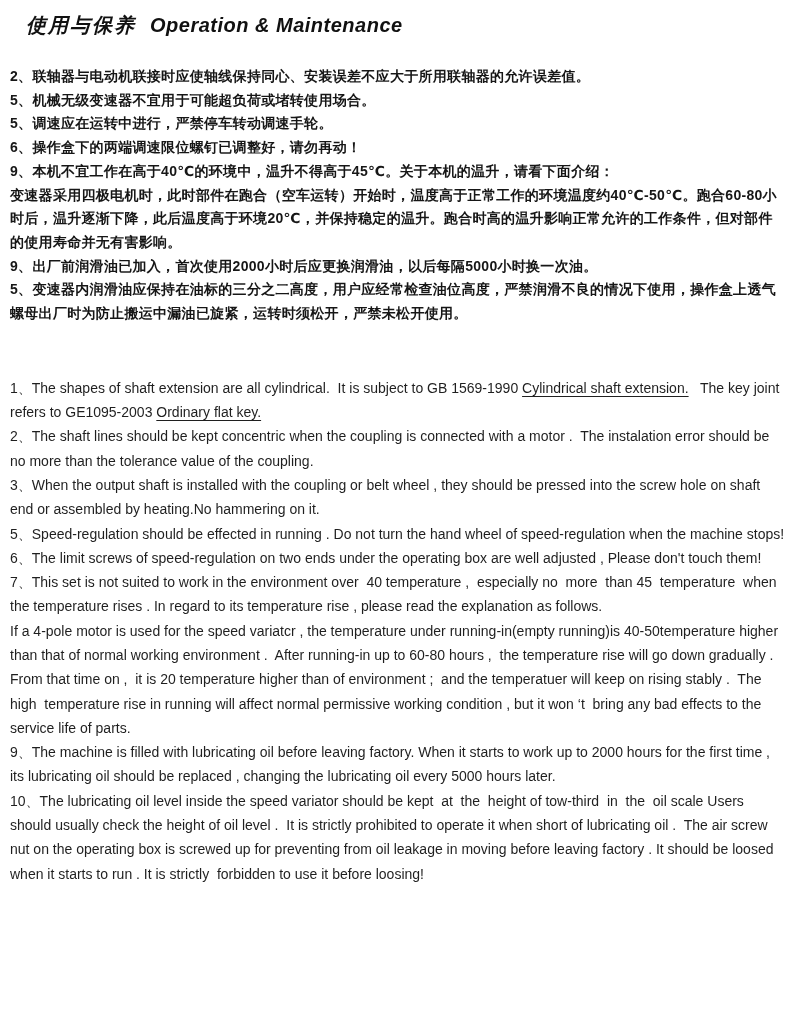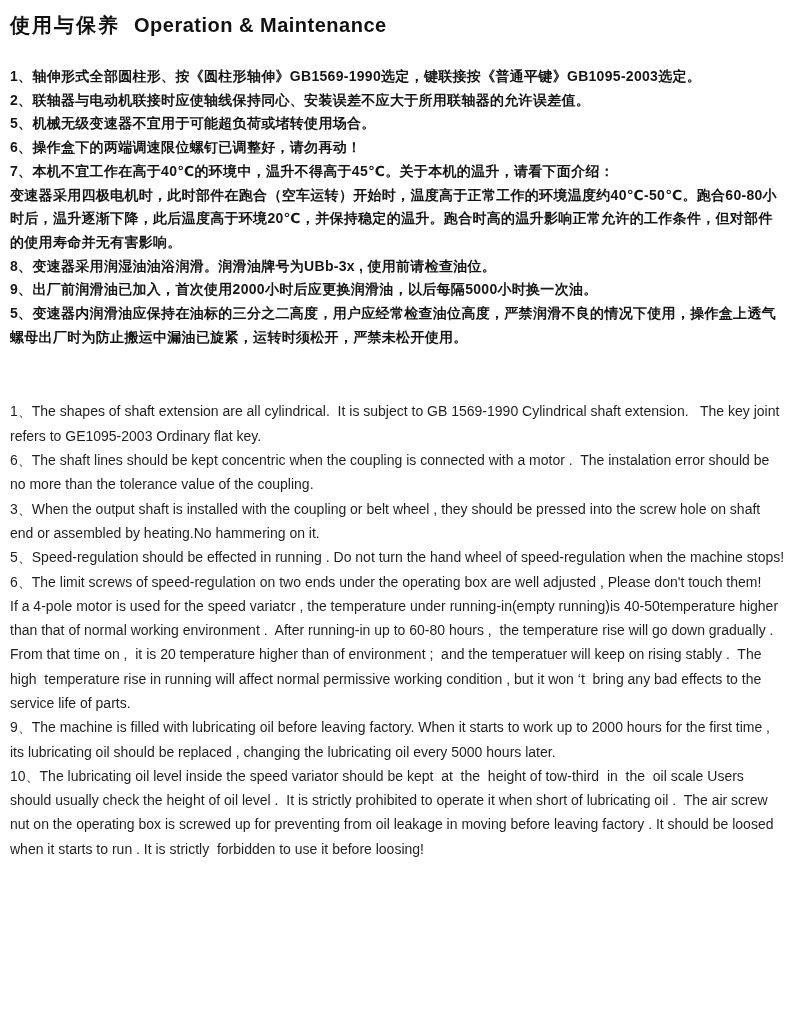--- a/index.html
+++ b/index.html
@@ -11,26 +11,27 @@
     width: 800px;
     height: 1009px;
     overflow: hidden;
     color: #1c1c1c;
     font-family: "Liberation Sans", "DejaVu Sans", sans-serif;
   }
   .page {
     padding: 10px 14px 0 10px;
   }
   .doc-title {
-    margin: 2px 0 0 0;
+    margin: 2px 0 0 16px;
     font-size: 20px;
     font-weight: bold;
     letter-spacing: 0.5px;
     color: #111;
     white-space: pre-wrap;
+    font-style: italic;
   }
   .doc-title .title-zh {
     letter-spacing: 2px;
     margin-right: 14px;
   }
   .cn-section {
     margin-top: 26px;
   }
   .cn-section p {
     margin: 0;
@@ -46,46 +47,47 @@
   }
   .en-section p {
     margin: 0;
     font-size: 14px;
     font-weight: normal;
     line-height: 24.3px;
     color: #1f1f1f;
     white-space: pre-wrap;
   }
   .u {
+    text-decoration: underline;
     text-underline-offset: 3px;
   }
 </style>
 </head>
 <body>
 
 <div class="page">
 
   <h1 class="doc-title"><span class="title-zh">使用与保养</span><span class="title-en">Operation &amp; Maintenance</span></h1>
 
   <div class="cn-section">
-    <p>1、轴伸形式全部圆柱形、按《圆柱形轴伸》GB1569-1990选定，键联接按《普通平键》GB1095-2003选定。</p>
     <p>2、联轴器与电动机联接时应使轴线保持同心、安装误差不应大于所用联轴器的允许误差值。</p>
     <p>5、机械无级变速器不宜用于可能超负荷或堵转使用场合。</p>
+    <p>5、调速应在运转中进行，严禁停车转动调速手轮。</p>
     <p>6、操作盒下的两端调速限位螺钉已调整好，请勿再动！</p>
-    <p>7、本机不宜工作在高于40℃的环境中，温升不得高于45℃。关于本机的温升，请看下面介绍：</p>
+    <p>9、本机不宜工作在高于40℃的环境中，温升不得高于45℃。关于本机的温升，请看下面介绍：</p>
     <p>变速器采用四极电机时，此时部件在跑合（空车运转）开始时，温度高于正常工作的环境温度约40℃-50℃。跑合60-80小时后，温升逐渐下降，此后温度高于环境20℃，并保持稳定的温升。跑合时高的温升影响正常允许的工作条件，但对部件的使用寿命并无有害影响。</p>
-    <p>8、变速器采用润湿油油浴润滑。润滑油牌号为UBb-3x , 使用前请检查油位。</p>
     <p>9、出厂前润滑油已加入，首次使用2000小时后应更换润滑油，以后每隔5000小时换一次油。</p>
     <p>5、变速器内润滑油应保持在油标的三分之二高度，用户应经常检查油位高度，严禁润滑不良的情况下使用，操作盒上透气螺母出厂时为防止搬运中漏油已旋紧，运转时须松开，严禁未松开使用。</p>
   </div>
 
   <div class="en-section">
     <p><span>1、The shapes of shaft extension are all cylindrical.  It is subject to GB 1569-1990 </span><span class="u">Cylindrical shaft extension.</span><span>   The key joint refers to GE1095-2003 </span><span class="u">Ordinary flat key.</span></p>
-    <p>6、The shaft lines should be kept concentric when the coupling is connected with a motor .  The instalation error should be no more than the tolerance value of the coupling.</p>
+    <p>2、The shaft lines should be kept concentric when the coupling is connected with a motor .  The instalation error should be no more than the tolerance value of the coupling.</p>
     <p>3、When the output shaft is installed with the coupling or belt wheel , they should be pressed into the screw hole on shaft end or assembled by heating.No hammering on it.</p>
     <p>5、Speed-regulation should be effected in running . Do not turn the hand wheel of speed-regulation when the machine stops!</p>
     <p>6、The limit screws of speed-regulation on two ends under the operating box are well adjusted , Please don't touch them!</p>
+    <p>7、This set is not suited to work in the environment over  40 temperature ,  especially no  more  than 45  temperature  when the temperature rises . In regard to its temperature rise , please read the explanation as follows.</p>
     <p>If a 4-pole motor is used for the speed variatcr , the temperature under running-in(empty running)is 40-50temperature higher than that of normal working environment .  After running-in up to 60-80 hours ,  the temperature rise will go down gradually .  From that time on ,  it is 20 temperature higher than of environment ;  and the temperatuer will keep on rising stably .  The high  temperature rise in running will affect normal permissive working condition , but it won ‘t  bring any bad effects to the service life of parts.</p>
     <p>9、The machine is filled with lubricating oil before leaving factory. When it starts to work up to 2000 hours for the first time , its lubricating oil should be replaced , changing the lubricating oil every 5000 hours later.</p>
     <p>10、The lubricating oil level inside the speed variator should be kept  at  the  height of tow-third  in  the  oil scale Users should usually check the height of oil level .  It is strictly prohibited to operate it when short of lubricating oil .  The air screw nut on the operating box is screwed up for preventing from oil leakage in moving before leaving factory . It should be loosed when it starts to run . It is strictly  forbidden to use it before loosing!</p>
   </div>
 
 </div>
 
 </body></html>

